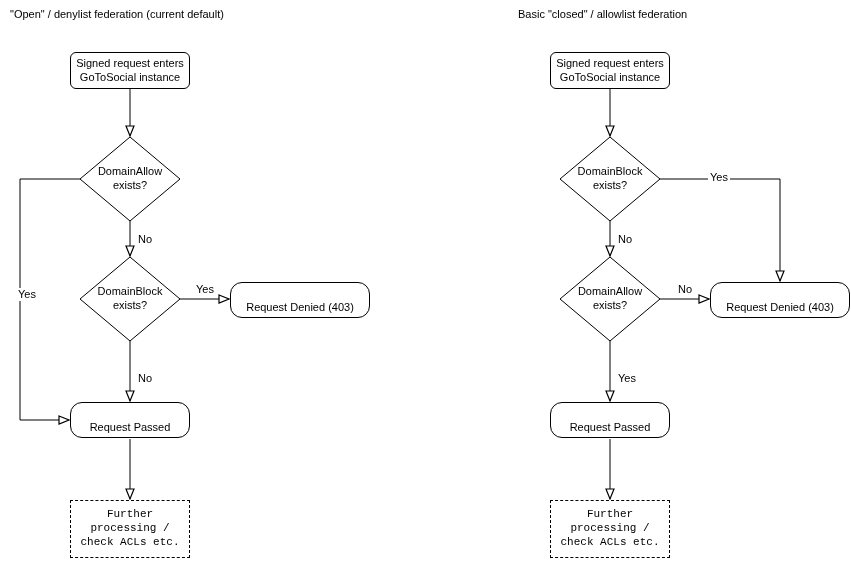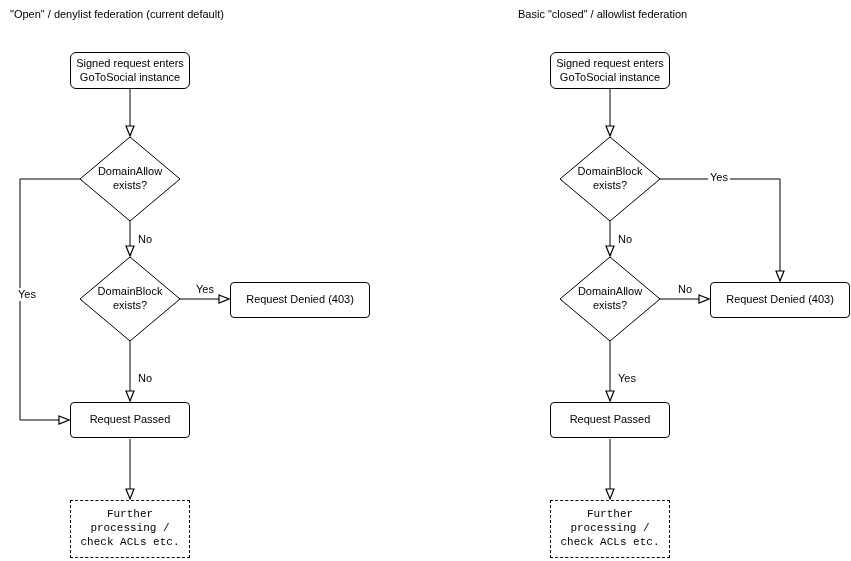--- a/index.html
+++ b/index.html
@@ -35,21 +35,21 @@
     justify-content: center;
     text-align: center;
     font-size: 11px;
     line-height: 1.25;
     background: #ffffff;
     border: 1px solid #000000;
     box-sizing: border-box;
     padding: 2px;
   }
   .node.slight { border-radius: 6px; }
-  .node.rounded { border-radius: 4px; }
+  .node.rounded { border-radius: 12px; align-items: flex-end; }
   .node.dashed {
     border-style: dashed;
     border-radius: 0;
     font-family: Liberation Mono, monospace;
   }
   .diamond-label {
     position: absolute;
     display: flex;
     align-items: center;
     justify-content: flex-start;

